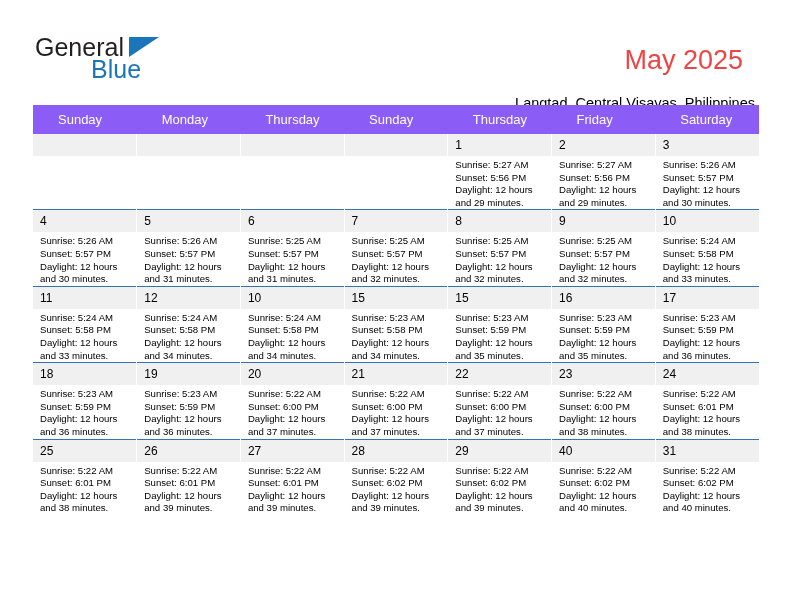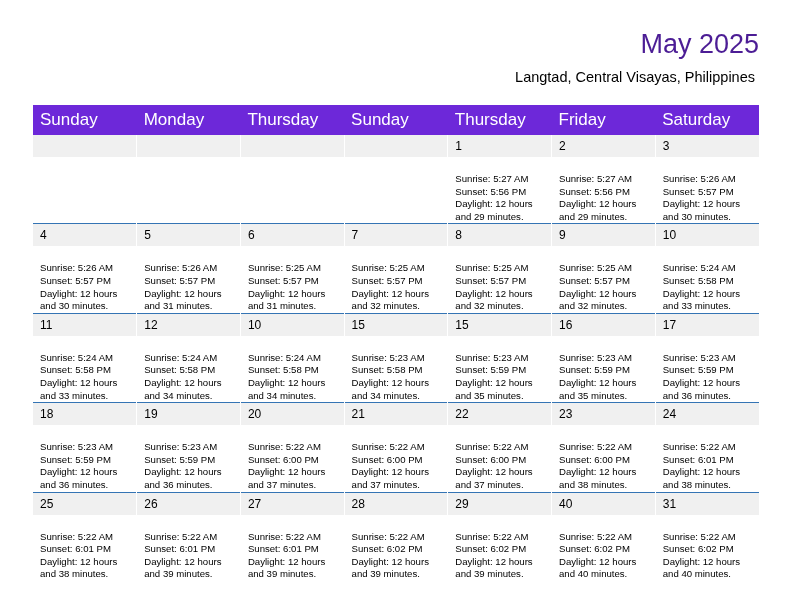--- a/index.html
+++ b/index.html
@@ -67,49 +67,49 @@
   }
   .title-block {
     position: absolute;
     right: 0;
     top: 0;
     text-align: right;
   }
   .cal-title {
     font-size: 27px;
     line-height: 33px;
-    color: #4c1d95;
+    color: #ef4444;
     font-weight: normal;
-    margin: 0;
+    margin: 16px;
     font-family: "Liberation Sans", sans-serif;
   }
   .cal-subtitle {
     font-size: 14.5px;
     line-height: 20px;
     color: #000000;
     margin: 6px 4px 0 0;
     font-family: "Liberation Sans", sans-serif;
   }
 
   
   .calendar {
     position: absolute;
     left: 33px;
     top: 105px;
     width: 726px;
     border-collapse: collapse;
     table-layout: fixed;
   }
   .calendar th {
-    background: #6d28d9;
+    background: #8b5cf6;
     color: #ffffff;
     font-weight: normal;
-    font-size: 17px;
+    font-size: 13px;
     text-align: left;
-    padding: 5px 0 5px 7px;
+    padding: 5px 0 5px 25px;
     height: 19px;
     font-family: "Liberation Sans", sans-serif;
     border: none;
   }
   .calendar td {
     width: 103.7px;
     height: 75px;
     vertical-align: top;
     padding: 0;
     border-top: 1.4px solid #3474b4;
@@ -124,34 +124,39 @@
     background: #f0f0f0;
     font-size: 12px;
     line-height: 14px;
     padding: 4px 0 4px 7px;
     color: #000000;
     height: 14px;
     font-family: "Liberation Sans", sans-serif;
   }
   .daynum.empty { color: transparent; }
   .details {
-    padding: 16px 4px 0 7px;
+    padding: 3px 4px 0 7px;
     font-size: 9.6px;
     line-height: 12.6px;
     color: #000000;
     font-family: "Liberation Sans", sans-serif;
   }
   .details div { white-space: nowrap; }
 </style>
 </head>
 <body>
 
 <div class="page">
 
   <div class="header">
+    <div class="logo">
+      <span class="logo-general">General</span>
+      <span class="logo-triangle"></span>
+      <span class="logo-blue">Blue</span>
+    </div>
     <div class="title-block">
       <h1 class="cal-title">May 2025</h1>
       <p class="cal-subtitle">Langtad, Central Visayas, Philippines</p>
     </div>
   </div>
 
   <table class="calendar">
     <thead>
       <tr>
         <th>Sunday</th>

